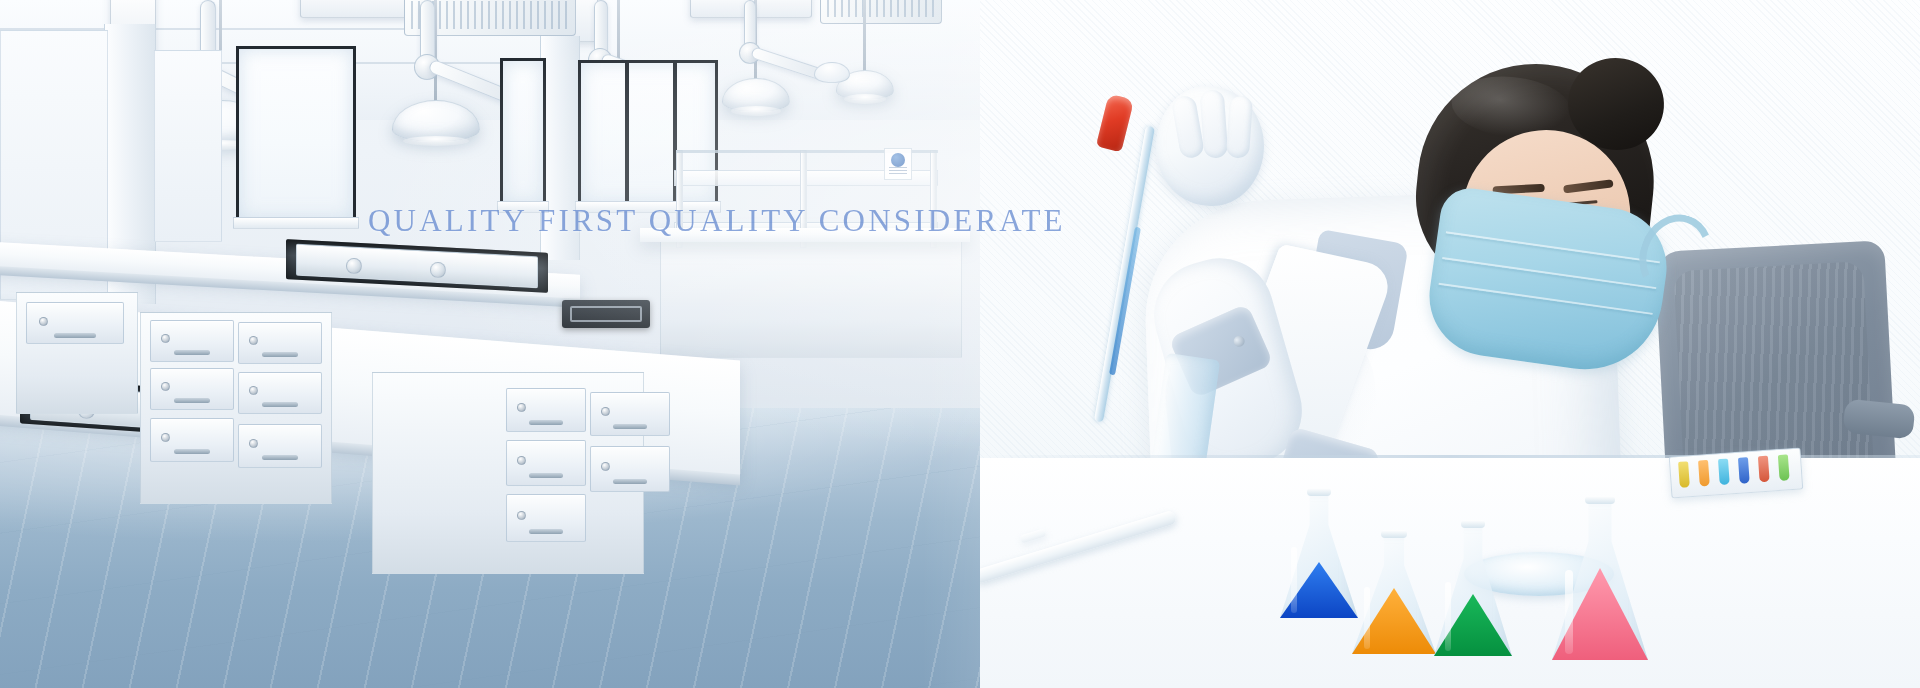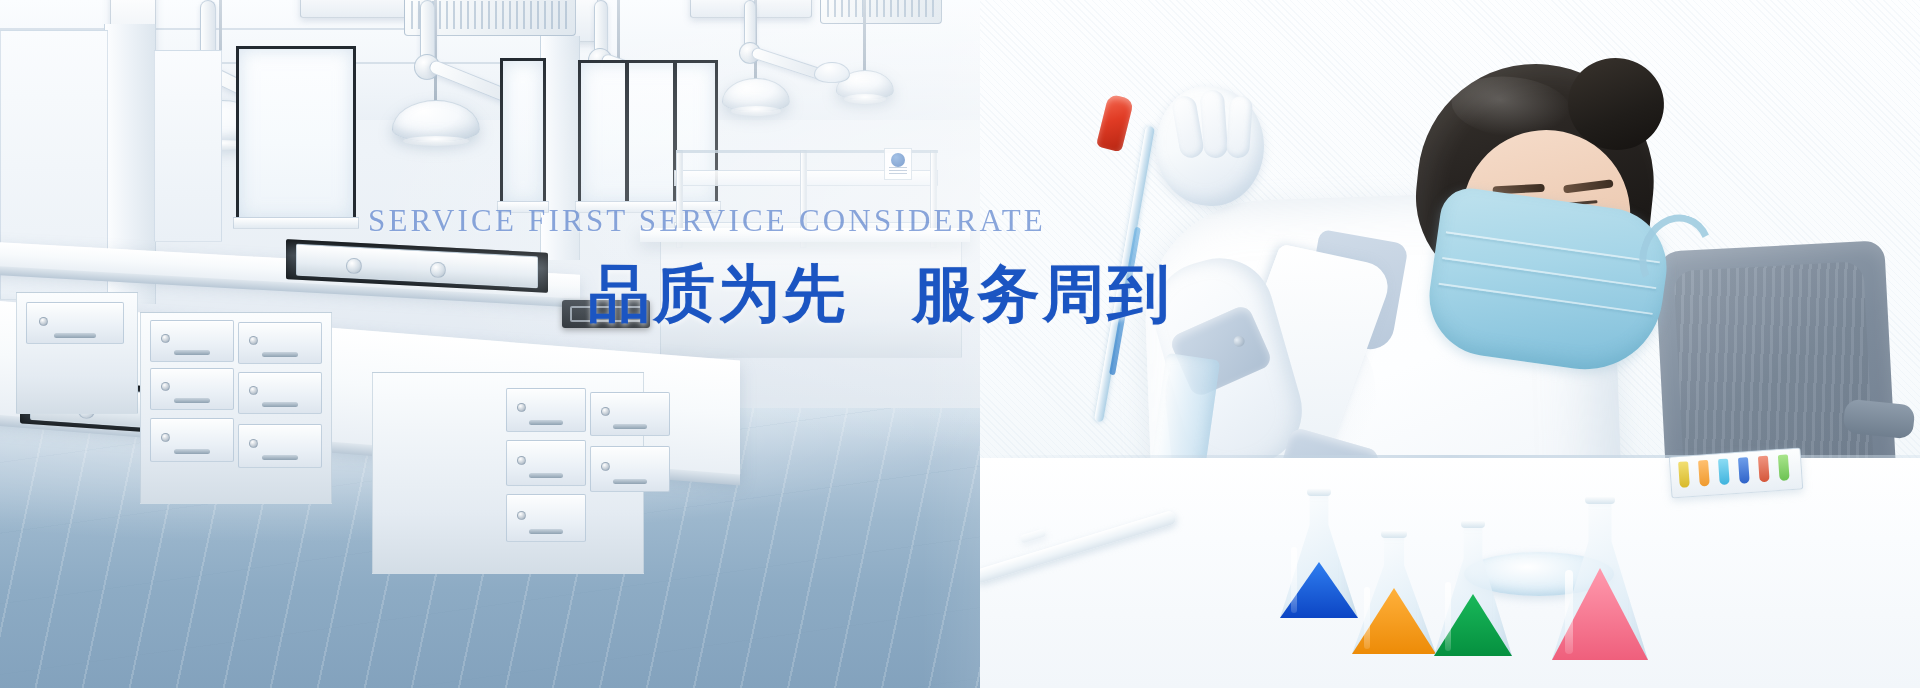--- a/index.html
+++ b/index.html
@@ -690,23 +690,18 @@
       <div class="tube" style="left:8px;background:linear-gradient(to bottom,#f2df72,#d8b92a);"></div>
       <div class="tube" style="left:28px;background:linear-gradient(to bottom,#ffc070,#ef9a2e);"></div>
       <div class="tube" style="left:48px;background:linear-gradient(to bottom,#8cdcf4,#3fb3dd);"></div>
       <div class="tube" style="left:68px;background:linear-gradient(to bottom,#6e9eea,#2f63c9);"></div>
       <div class="tube" style="left:88px;background:linear-gradient(to bottom,#f09580,#d4563a);"></div>
       <div class="tube" style="left:108px;background:linear-gradient(to bottom,#a9e58c,#6cc253);"></div>
     </div>
   </div>
 
   <div class="text-wrap">
-    <div class="eng-line">SERVICE  FIRST  SERVICE  CONSIDERATE</div>
-
-    <div class="headline">
-      <span>品质为先</span>
-      <span class="gap"></span>
-      <span>服务周到</span>
-    </div>
+    <div class="eng-line">QUALITY  FIRST  QUALITY  CONSIDERATE</div>
+
 
   </div>
 
 </div>
 
 </body></html>

